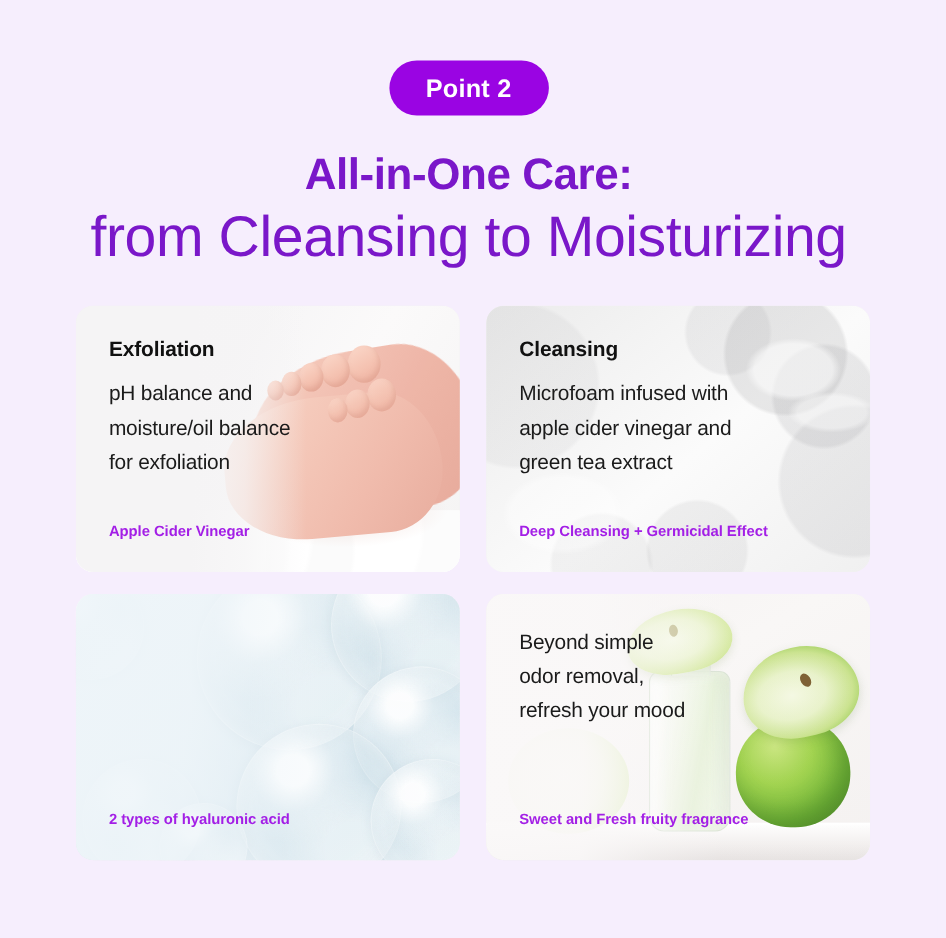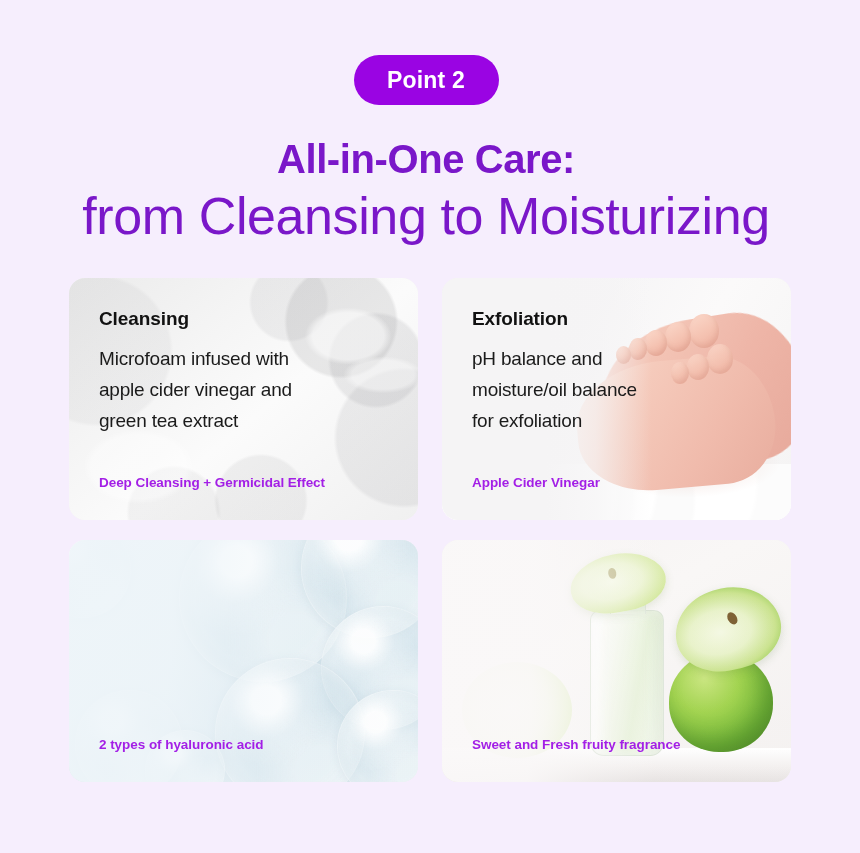--- a/index.html
+++ b/index.html
@@ -340,31 +340,20 @@
   <div class="badge-row">
     <div class="badge">Point 2</div>
   </div>
 
   <h1 class="title">
     <span class="title-line1">All-in-One Care:</span>
     <span class="title-line2">from Cleansing to Moisturizing</span>
   </h1>
 
   <div class="grid">
-
-    <div class="card">
-      <div class="card-art art-cleansing"></div>
-      <div class="card-body">
-        <div class="card-heading">Cleansing</div>
-        <div class="card-text">Microfoam infused with
-apple cider vinegar and
-green tea extract</div>
-      </div>
-      <div class="card-accent">Deep Cleansing + Germicidal Effect</div>
-    </div>
 
     <div class="card">
       <div class="card-art art-exfoliation">
         <div class="feet-wrap">
           <div class="rug"></div>
           <div class="foot-shade"></div>
           <div class="foot foot-back"></div>
           <div class="foot foot-front"></div>
           <div class="toes">
             <div class="toe t1"></div>
@@ -382,20 +371,31 @@
       <div class="card-body">
         <div class="card-heading">Exfoliation</div>
         <div class="card-text">pH balance and
 moisture/oil balance
 for exfoliation</div>
       </div>
       <div class="card-accent">Apple Cider Vinegar</div>
     </div>
 
     <div class="card">
+      <div class="card-art art-cleansing"></div>
+      <div class="card-body">
+        <div class="card-heading">Cleansing</div>
+        <div class="card-text">Microfoam infused with
+apple cider vinegar and
+green tea extract</div>
+      </div>
+      <div class="card-accent">Deep Cleansing + Germicidal Effect</div>
+    </div>
+
+    <div class="card">
       <div class="card-art art-moisturizing">
         <div class="bub b6"></div>
         <div class="bub b1"></div>
         <div class="bub b2"></div>
         <div class="bub b3"></div>
         <div class="bub b4"></div>
         <div class="bub b5"></div>
         <div class="bub b7"></div>
         <div class="bub b8"></div>
         <div class="veil"></div>
@@ -409,18 +409,21 @@
         <div class="apple-half-l"></div>
         <div class="apple-whole"></div>
         <div class="apple-half-r"></div>
         <div class="bottle"></div>
         <div class="bottle-neck"></div>
         <div class="bottle-cap"></div>
         <div class="apple-slice-top"></div>
         <div class="veil"></div>
       </div>
       <div class="card-body">
+        <div class="card-text">Beyond simple
+odor removal,
+refresh your mood</div>
       </div>
       <div class="card-accent">Sweet and Fresh fruity fragrance</div>
     </div>
 
   </div>
 </div>
 
 </body></html>

